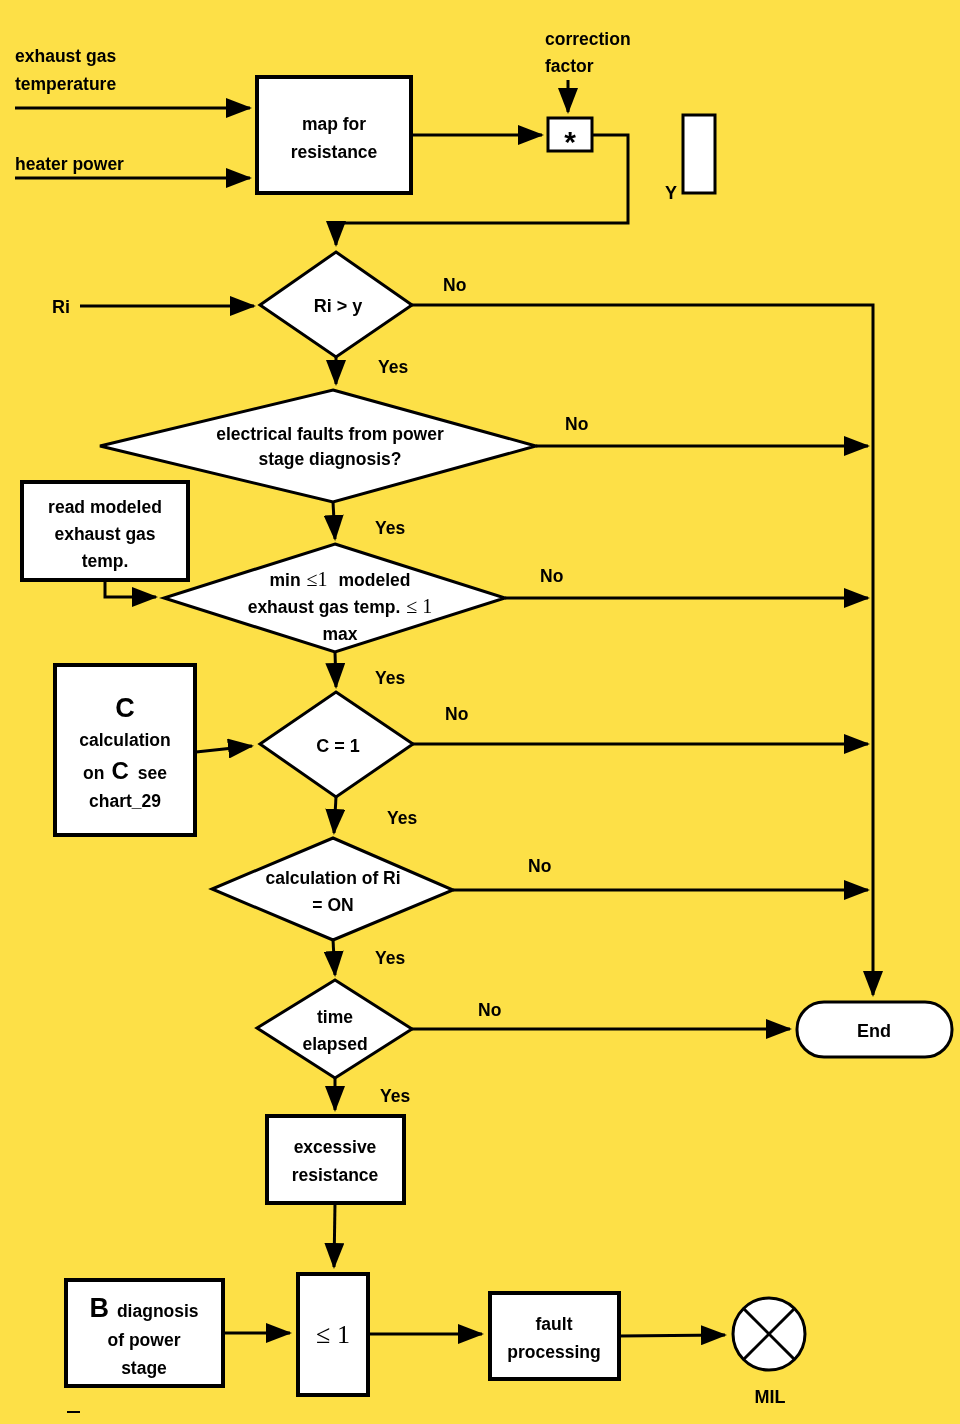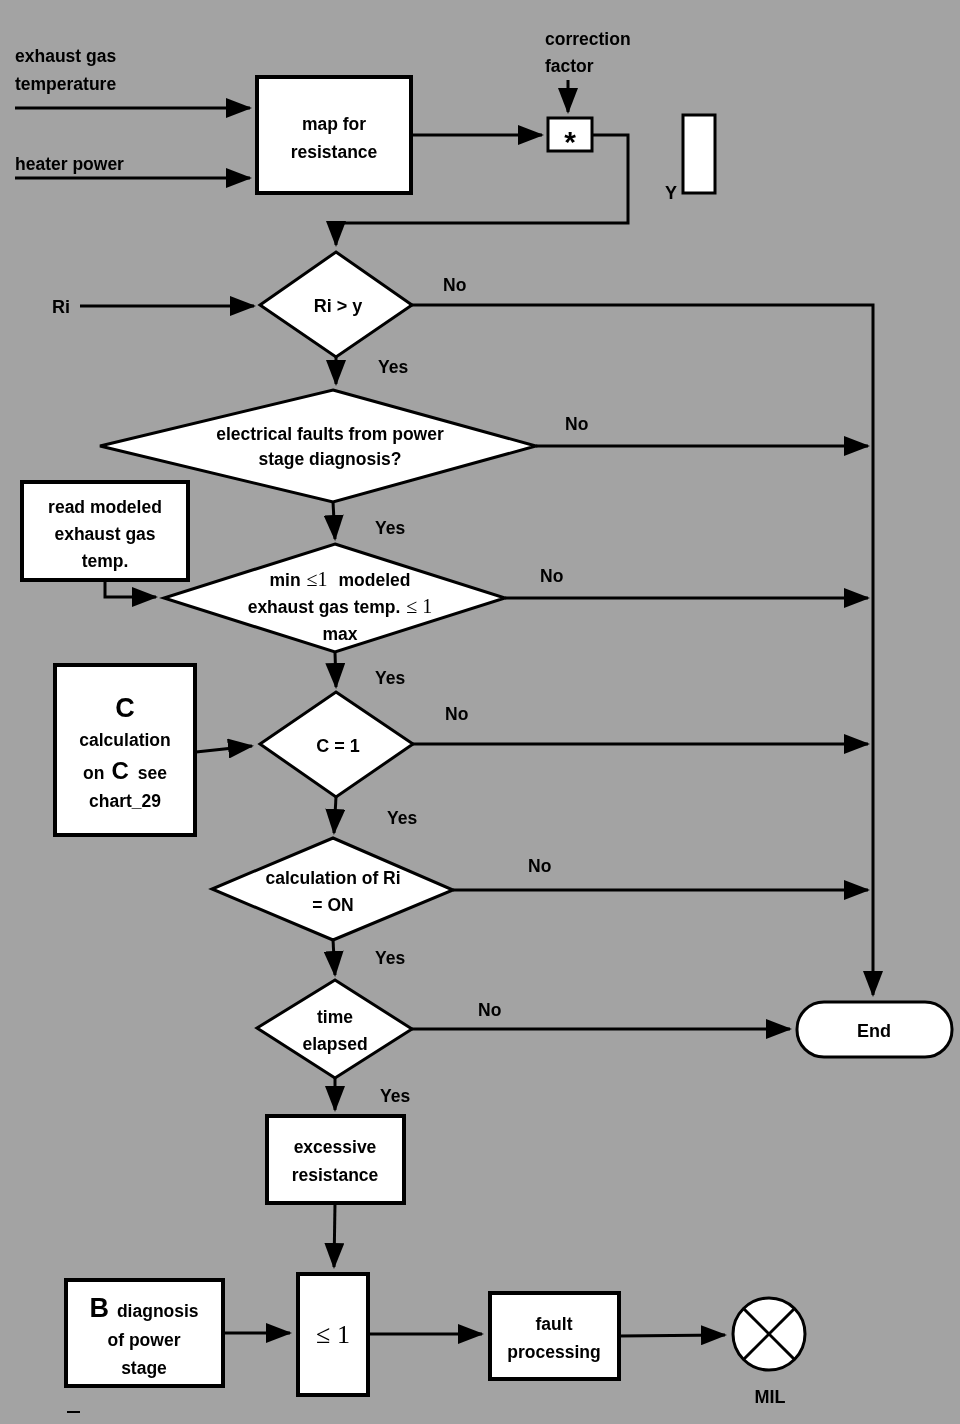--- a/index.html
+++ b/index.html
@@ -1,16 +1,16 @@
 <!DOCTYPE html>
 <html><head>
 <meta charset="utf-8">
 <style>
   html,body{margin:0;padding:0;background:#ffffff;}
-  .stage{position:relative;width:960px;height:1424px;background:#a3a3a3;font-family:"Liberation Sans",sans-serif;}
+  .stage{position:relative;width:960px;height:1424px;background:#fde047;font-family:"Liberation Sans",sans-serif;}
   svg{display:block;}
   svg text{fill:#000;font-family:"Liberation Sans",sans-serif;font-weight:bold;font-size:17.5px;}
   .t18{font-size:18px;}
   .big{font-size:27px;}
   .mid{font-size:24px;}
   .serif{font-family:"Liberation Serif",serif;font-weight:normal;font-size:20px;}
   .serifbig{font-family:"Liberation Serif",serif;font-weight:normal;font-size:26px;}
   .star{font-size:30px;}
   .ln{stroke:#000;stroke-width:3;fill:none;}
   .ln2{stroke:#000;stroke-width:2;fill:none;}

